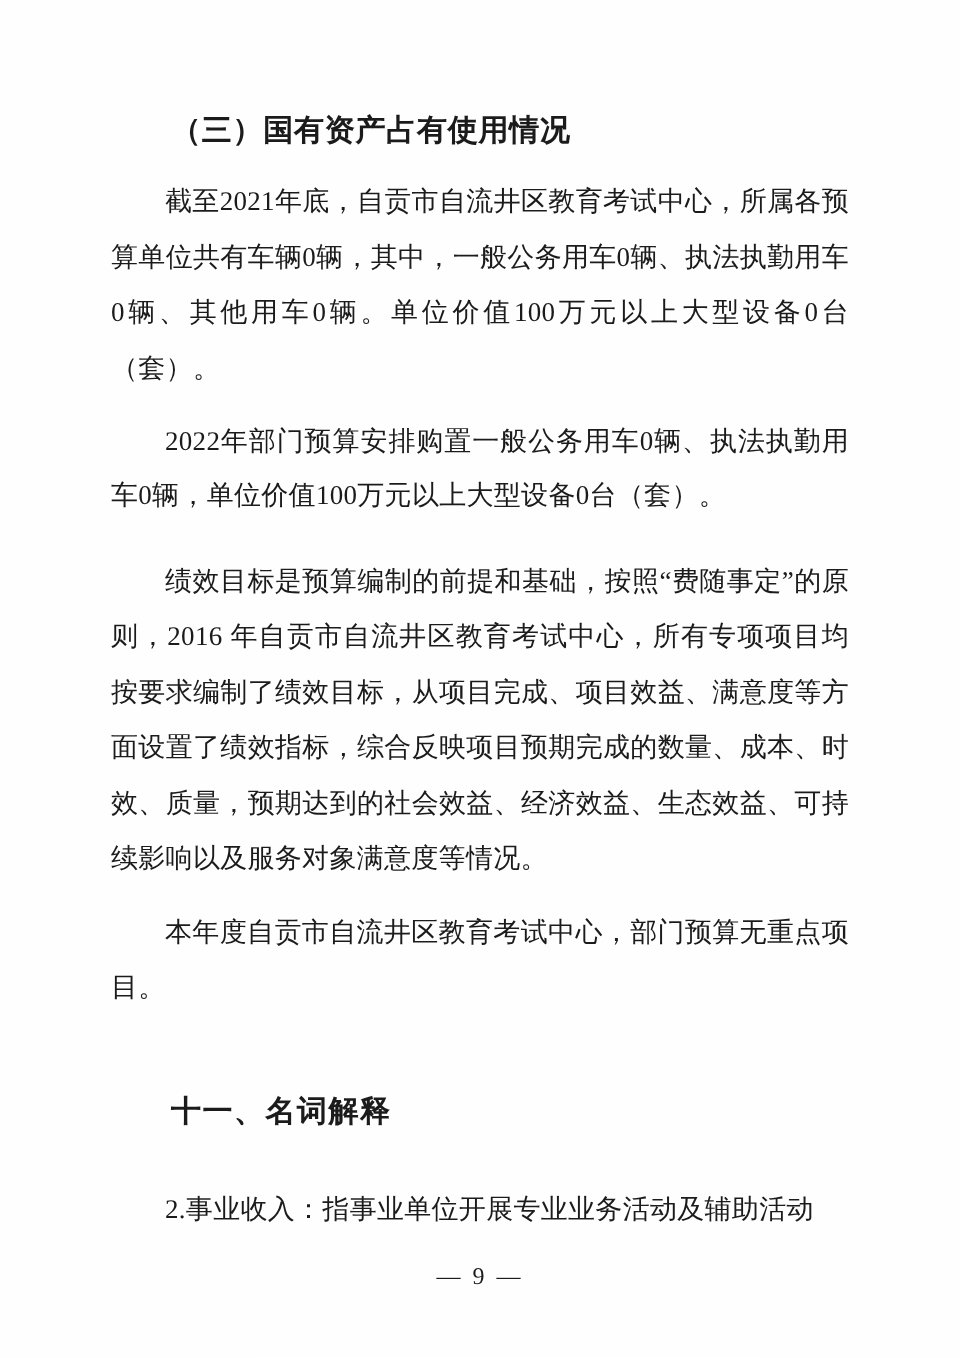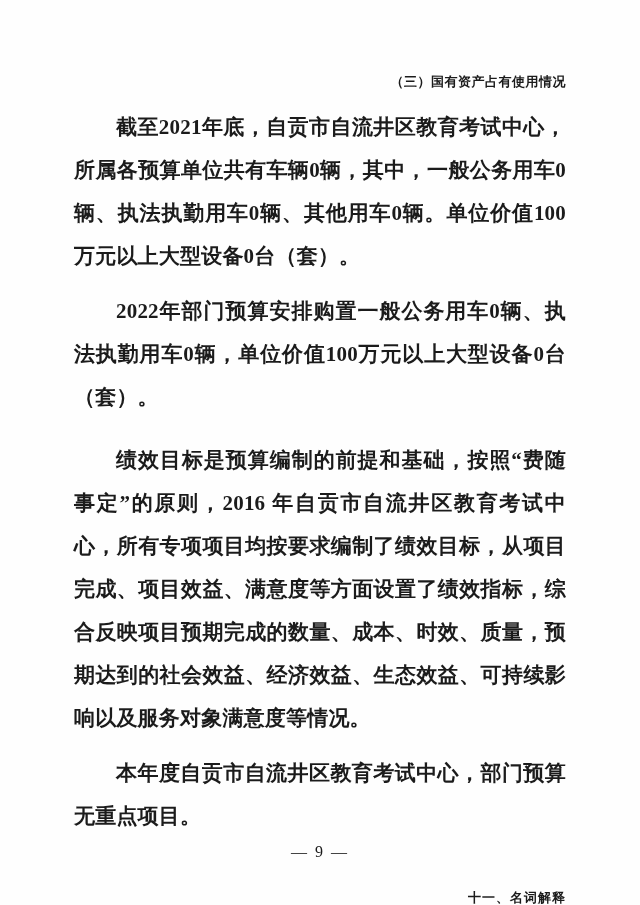--- a/index.html
+++ b/index.html
@@ -20,41 +20,39 @@
     height: 905px;
     box-sizing: border-box;
     padding: 72px 74px 40px 74px;
     background: #fefefe;
   }
   .doc-body {
     width: 100%;
   }
   .heading {
     font-weight: bold;
-    font-size: 13px;
+    font-size: 20px;
     line-height: 1.5;
     margin: 0 0 14px 0;
     letter-spacing: 0.5px;
     text-indent: 2em;
-    text-align: right;
   }
   .heading.section-title {
     margin-top: 30px;
     margin-bottom: 32px;
     letter-spacing: 1px;
   }
   .para {
-    font-size: 21px;
+    font-size: 18px;
     line-height: 2.05;
     margin: 12px 0 2px 0;
     text-indent: 2em;
     text-align: justify;
     text-justify: inter-ideograph;
     letter-spacing: 0.2px;
-    font-weight: bold;
   }
   .para.tight {
     margin-bottom: 0;
   }
   .gap-sm {
     height: 6px;
   }
   .gap-md {
     height: 18px;
   }
@@ -86,17 +84,18 @@
 
     <p class="para">绩效目标是预算编制的前提和基础，按照“费随事定”的原则，2016 年自贡市自流井区教育考试中心，所有专项项目均按要求编制了绩效目标，从项目完成、项目效益、满意度等方面设置了绩效指标，综合反映项目预期完成的数量、成本、时效、质量，预期达到的社会效益、经济效益、生态效益、可持续影响以及服务对象满意度等情况。</p>
 
     <p class="para">本年度自贡市自流井区教育考试中心，部门预算无重点项目。</p>
 
     <div class="gap-md"></div>
 
     <p class="heading section-title">十一、名词解释</p>
 
 
+    <p class="para tight">2.事业收入：指事业单位开展专业业务活动及辅助活动</p>
 
   </div>
 
   <div class="page-number">— 9 —</div>
 </div>
 
 </body></html>

